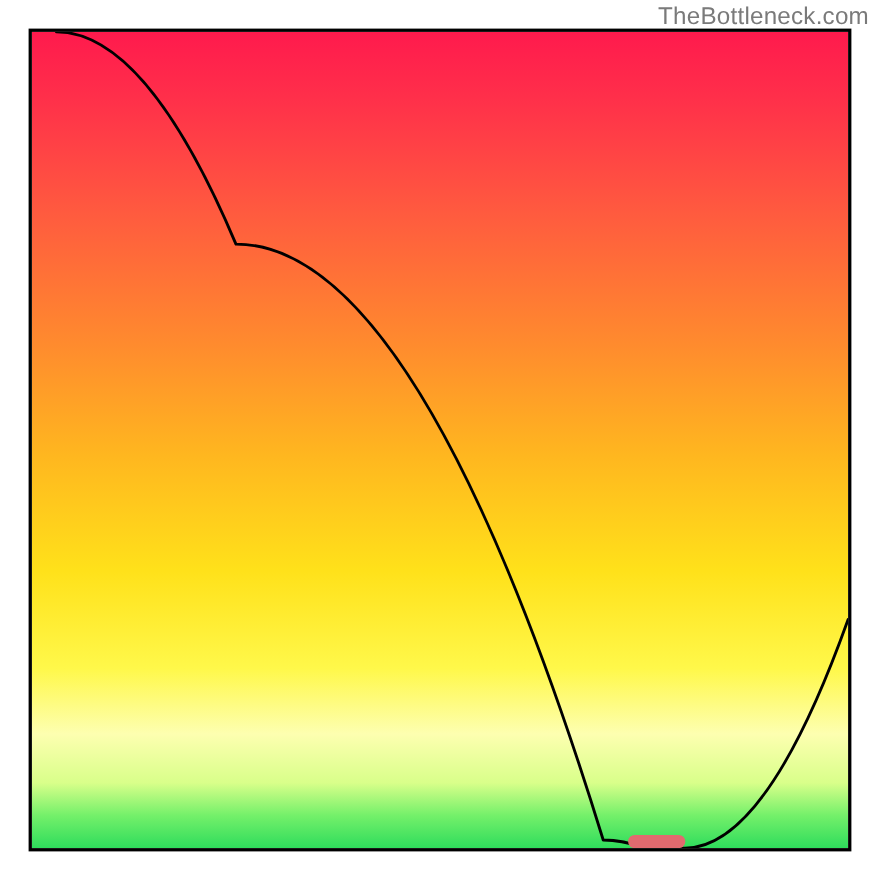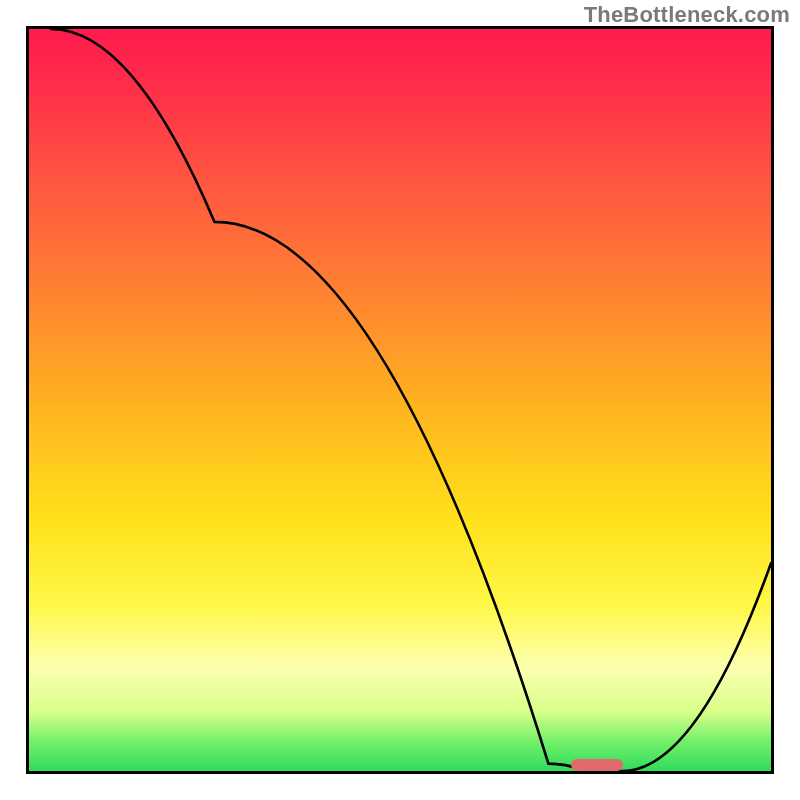--- a/index.html
+++ b/index.html
@@ -14,21 +14,21 @@
   .chart-wrapper {
     position: relative;
     width: 800px;
     height: 800px;
   }
   .watermark {
     position: absolute;
     top: 2px;
     right: 10px;
     font-size: 22px;
-    font-weight: bold;
+    font-weight: normal;
     color: #7a7a7a;
     letter-spacing: 0.2px;
     z-index: 10;
   }
   .plot-area {
     position: absolute;
     left: 26px;
     top: 26px;
     width: 748px;
     height: 748px;

